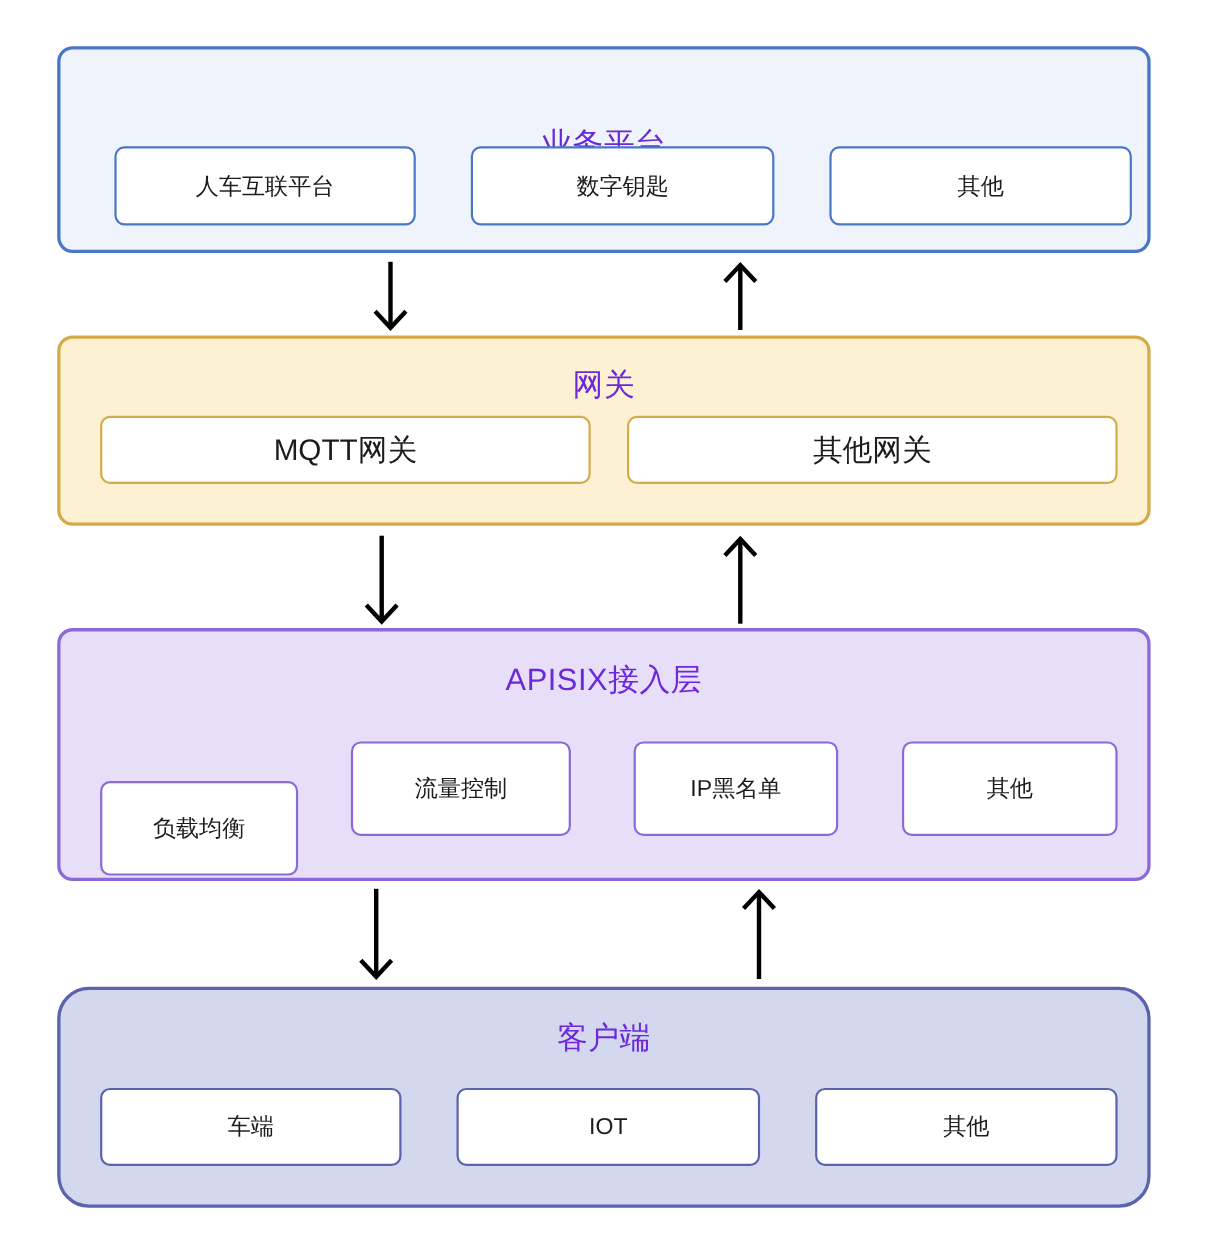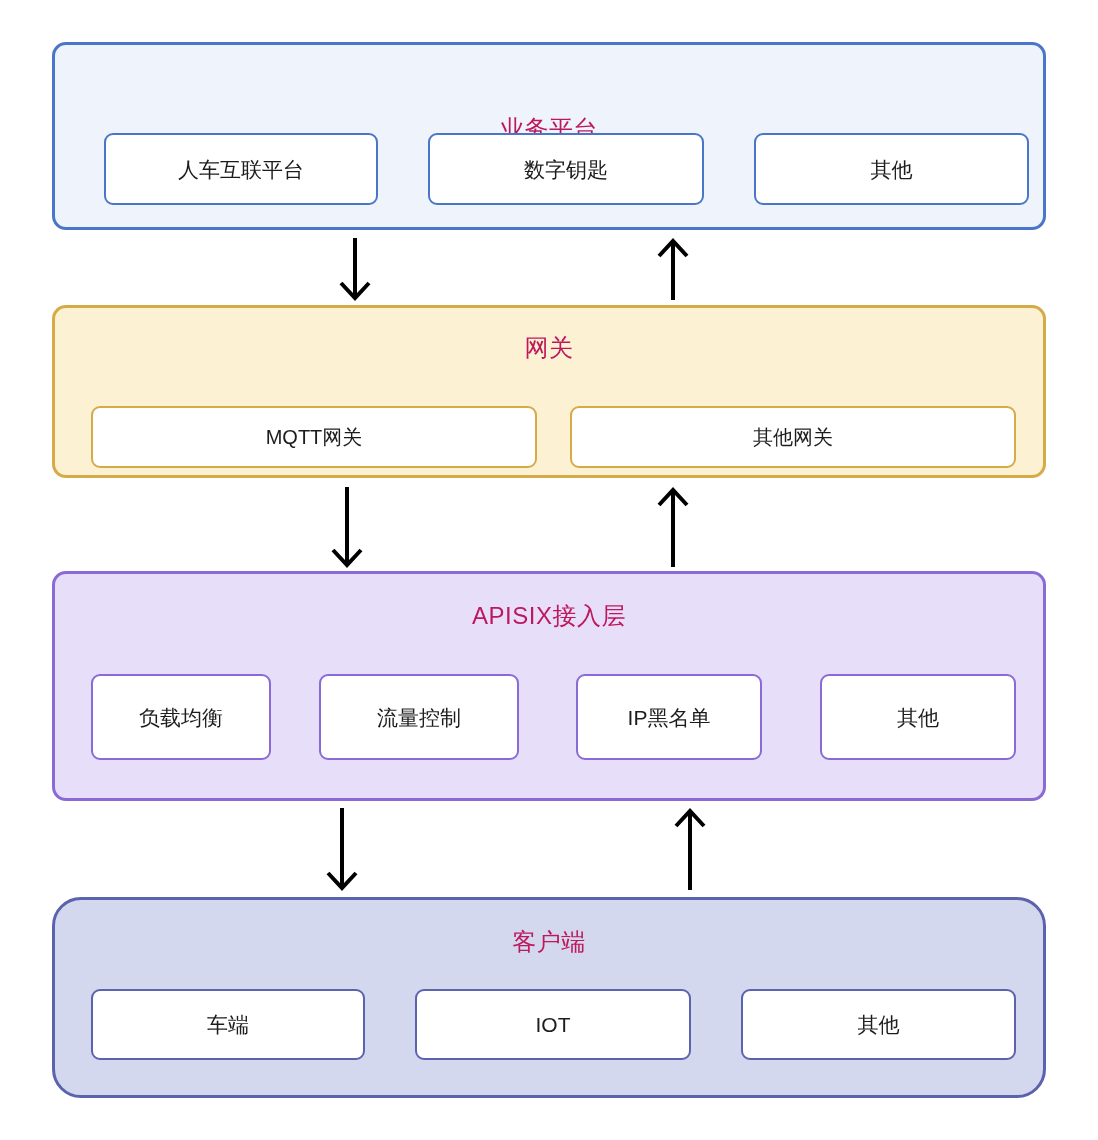--- a/index.html
+++ b/index.html
@@ -33,23 +33,23 @@
     border-style: solid;
     border-width: 3px;
     border-radius: 14px;
   }
 
   .layer-title {
     position: absolute;
     left: 0;
     right: 0;
     text-align: center;
-    font-size: 24px;
+    font-size: 28px;
     line-height: 1;
-    color: #be185d;
+    color: #6d28d9;
     letter-spacing: 0.5px;
     white-space: nowrap;
   }
 
   
   .chip {
     position: absolute;
     box-sizing: border-box;
     background: #ffffff;
     border-style: solid;
@@ -81,29 +81,29 @@
   .layer-business { top: 42px; height: 188px; }
   .layer-business .layer-title { top: 72px; }
   .layer-business .chip { top: 88px; height: 72px; }
   .layer-business .chip-0 { left: 36px;  width: 274px; }
   .layer-business .chip-1 { left: 360px; width: 276px; }
   .layer-business .chip-2 { left: 686px; width: 275px; }
 
   
   .layer-gateway { top: 305px; height: 173px; }
   .layer-gateway .layer-title { top: 28px; }
-  .layer-gateway .chip { top: 70px; height: 62px; font-size: 20px; margin-top: 28px; }
+  .layer-gateway .chip { top: 70px; height: 62px; font-size: 27px; }
   .layer-gateway .chip-0 { left: 36px;  width: 446px; }
   .layer-gateway .chip-1 { left: 515px; width: 446px; }
 
   
   .layer-apisix { top: 571px; height: 230px; }
   .layer-apisix .layer-title { top: 30px; }
   .layer-apisix .chip { top: 100px; height: 86px; }
-  .layer-apisix .chip-0 { left: 36px;  width: 180px; }
+  .layer-apisix .chip-0 { left: 36px;  width: 180px; margin-top: 36px; }
   .layer-apisix .chip-1 { left: 264px; width: 200px; }
   .layer-apisix .chip-2 { left: 521px; width: 186px; }
   .layer-apisix .chip-3 { left: 765px; width: 196px; }
 
   
   .layer-client { top: 897px; height: 201px; border-radius: 29px; }
   .layer-client .layer-title { top: 30px; }
   .layer-client .chip { top: 89px; height: 71px; }
   .layer-client .chip-0 { left: 36px;  width: 274px; }
   .layer-client .chip-1 { left: 360px; width: 276px; }

